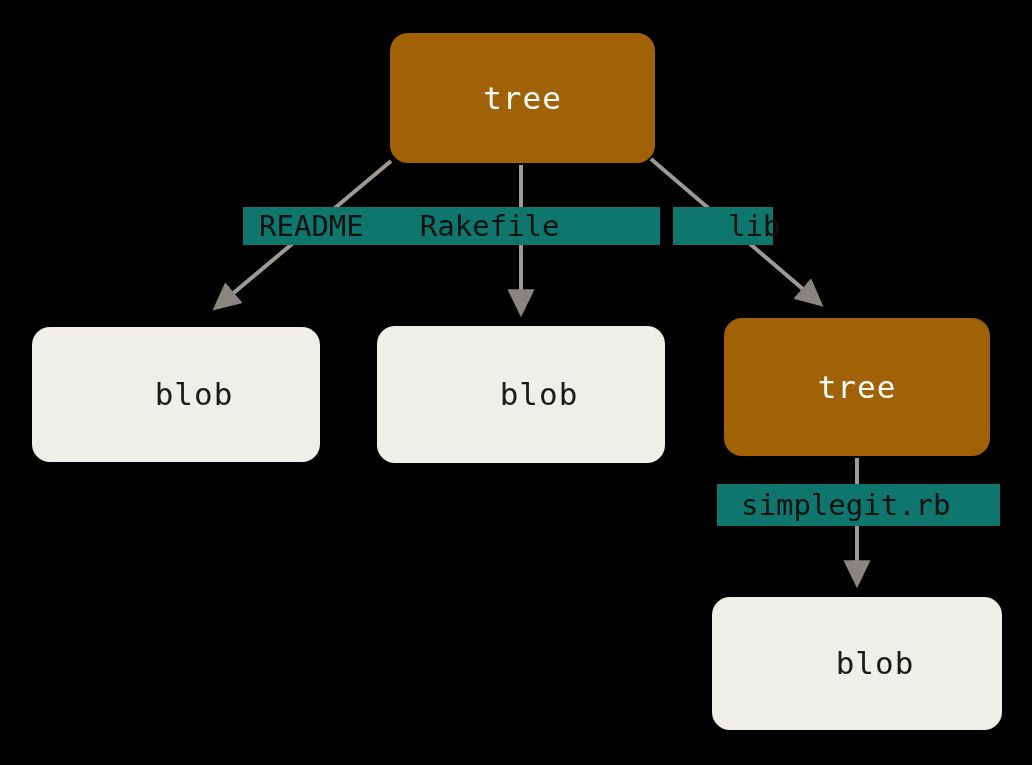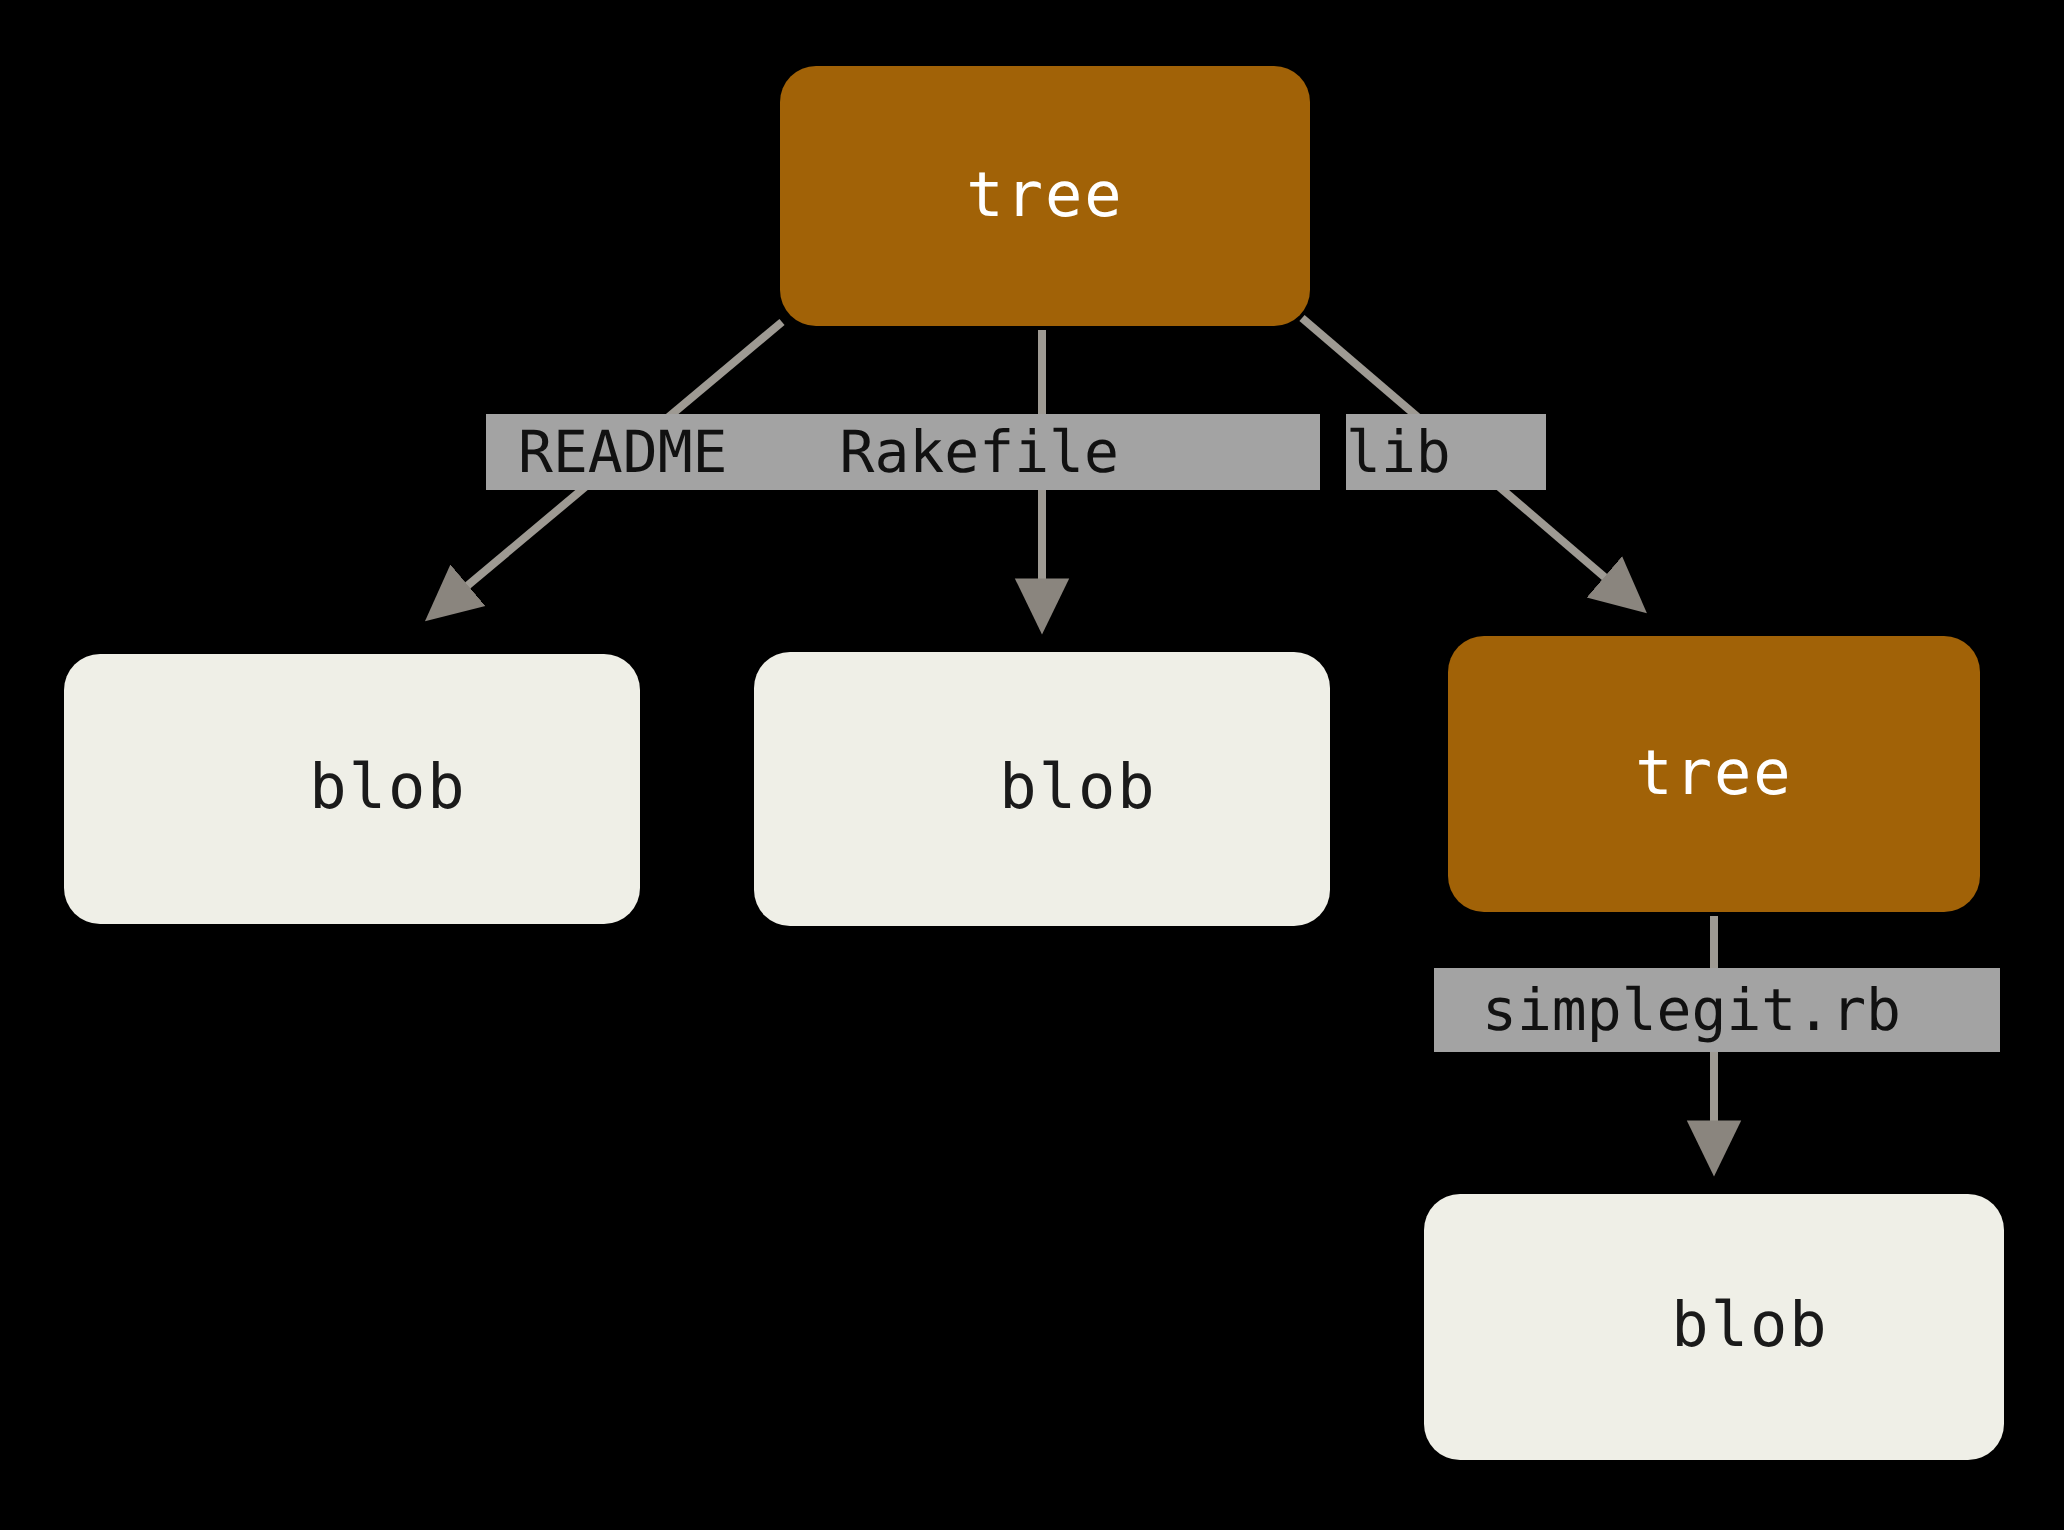--- a/index.html
+++ b/index.html
@@ -40,21 +40,21 @@
     background: #a16207;
     color: #ffffff;
   }
   .node-blob {
     background: #efefe7;
     color: #1a1a1a;
     padding-left: 36px;
   }
   .edge-label {
     position: absolute;
-    background: #a3a3a3;
+    background: #0f766e;
     color: #111111;
     font-family: "DejaVu Sans Mono", "Liberation Mono", monospace;
     font-size: 29px;
     line-height: 1;
     display: flex;
     align-items: center;
     box-sizing: border-box;
     white-space: pre;
     z-index: 4;
   }
@@ -100,20 +100,20 @@
   <div class="node node-blob" style="left:712px; top:597px; width:290px; height:133px;">
     <span>blob</span>
   </div>
 
   <div class="edge-label" style="left:243px; top:207px; width:417px; height:38px;">
     <span style="padding-left:16px;">README</span>
     <span style="padding-left:56px;">Rakefile</span>
   </div>
 
   <div class="edge-label" style="left:673px; top:207px; width:100px; height:38px;">
-    <span style="">lib</span>
+    <span style="padding-left:14px;margin-left:41px;">lib</span>
   </div>
 
   <div class="edge-label" style="left:717px; top:484px; width:283px; height:42px;">
     <span style="padding-left:24px;">simplegit.rb</span>
   </div>
 
 </div>
 
 </body></html>

